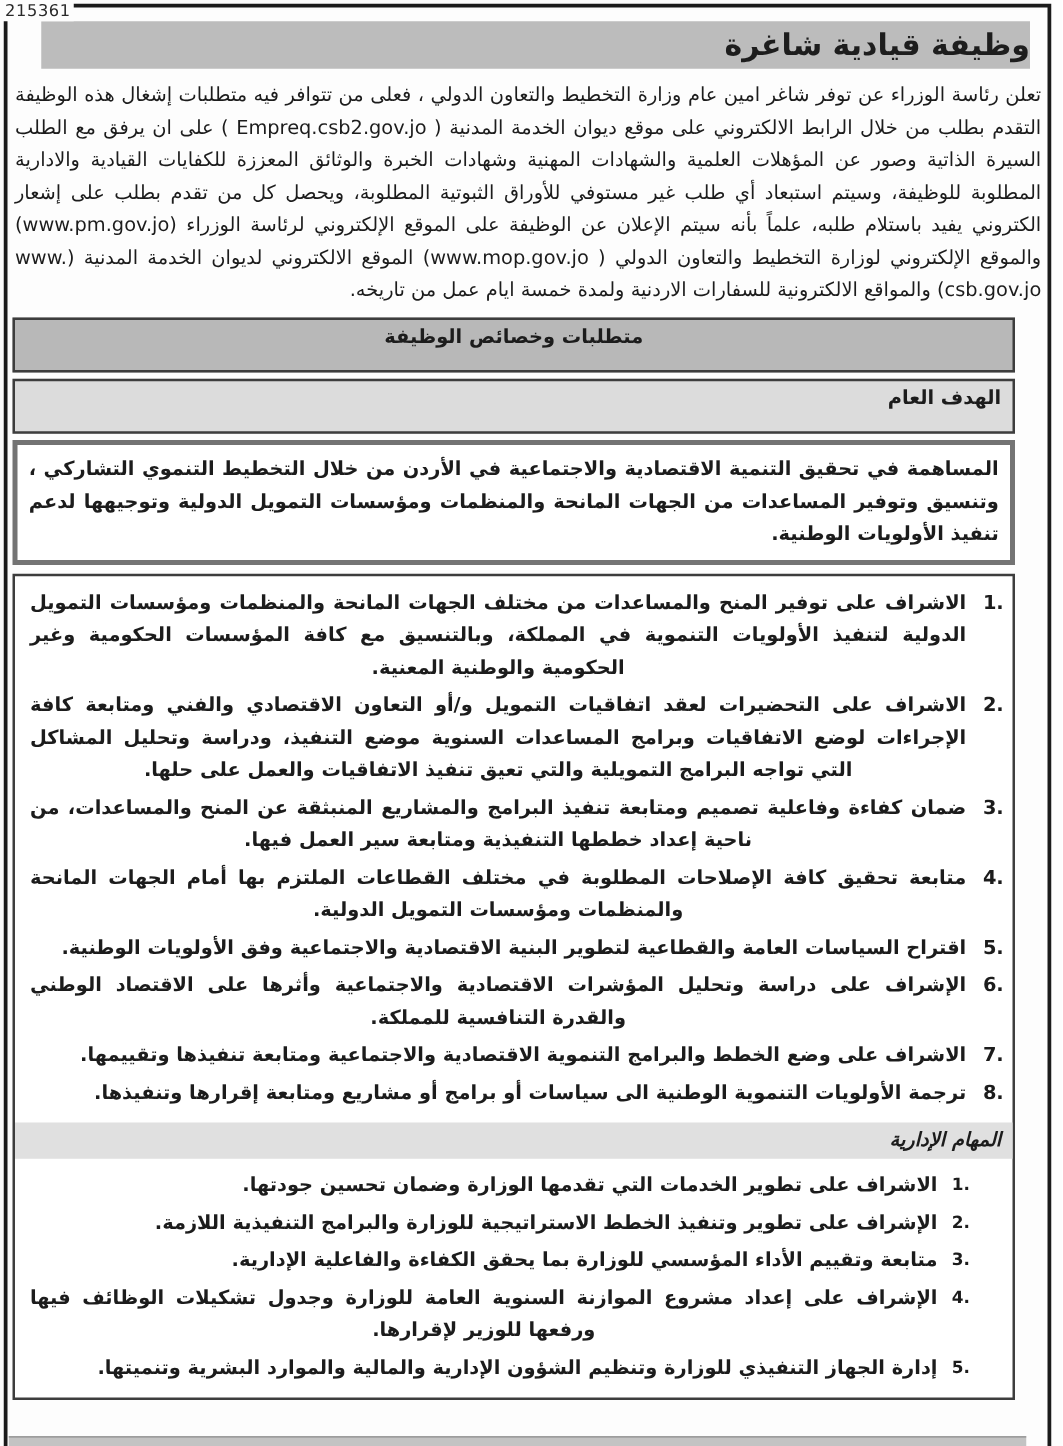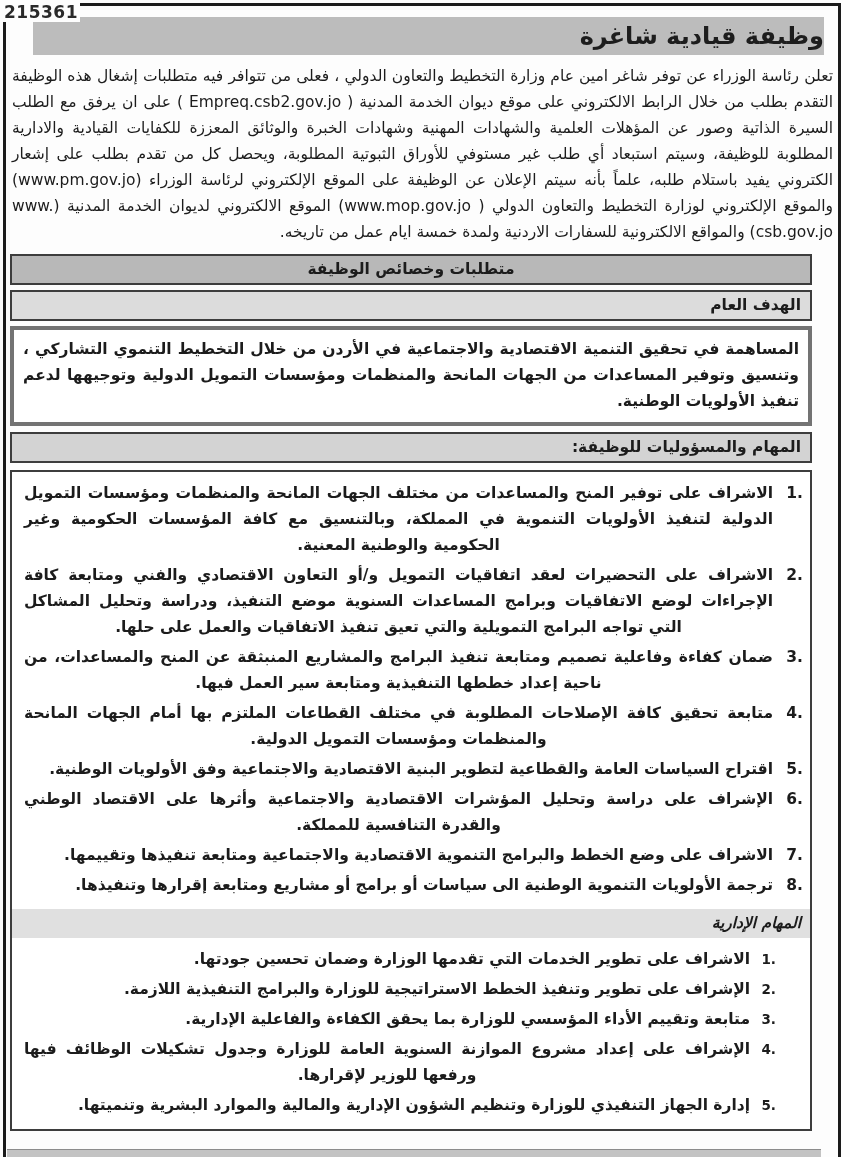--- a/index.html
+++ b/index.html
@@ -24,22 +24,22 @@
     height: 1160px; 
     border: 3px solid #1b1b1b;
     box-sizing: border-box;
     background: #fdfdfd;
   }
   .ref-number {
     position: absolute;
     top: 2px;
     left: 2px;
     direction: ltr;
-    font-size: 17px;
-    font-weight: bold;
+    font-size: 13px;
+    font-weight: normal;
     color: #2a2a2a;
     background: #fdfdfd;
     padding: 0 2px;
     letter-spacing: 0.5px;
     z-index: 3;
   }
   .title-bar {
     margin: 11px 14px 0 27px;
     height: 38px;
     line-height: 38px;
@@ -59,21 +59,21 @@
   }
   .sections {
     margin: 0 26px 0 4px; 
   }
   .bar {
     border: 2px solid #3d3d3d;
     box-sizing: border-box;
     font-weight: bold;
     font-size: 15.5px;
     color: #1c1c1c;
-    padding: 4px 9px 5px;
+    padding: 4px 9px 18px;
   }
   .bar-requirements {
     margin-top: 9px;
     background: #b8b8b8;
     text-align: center;
   }
   .bar-objective {
     margin-top: 5px;
     background: #dcdcdc;
     text-align: right;
@@ -179,23 +179,20 @@
       </div>
 
       <div class="bar bar-objective">
         <span>الهدف العام</span>
       </div>
 
       <div class="objective-box">
         <span>المساهمة في تحقيق التنمية الاقتصادية والاجتماعية في الأردن من خلال التخطيط التنموي التشاركي ، وتنسيق وتوفير المساعدات من الجهات المانحة والمنظمات ومؤسسات التمويل الدولية وتوجيهها لدعم تنفيذ الأولويات الوطنية.</span>
       </div>
 
-      <div class="bar bar-tasks">
-        <span>المهام والمسؤوليات للوظيفة:</span>
-      </div>
 
       <div class="tasks-box">
 
 
         <div class="task-list">
           <div class="task-item center-last">
             <span class="task-number">1.</span>
             <span class="task-text">الاشراف على توفير المنح والمساعدات من مختلف الجهات المانحة والمنظمات ومؤسسات التمويل الدولية لتنفيذ الأولويات التنموية في المملكة، وبالتنسيق مع كافة المؤسسات الحكومية وغير الحكومية والوطنية المعنية.</span>
           </div>
           <div class="task-item center-last">

